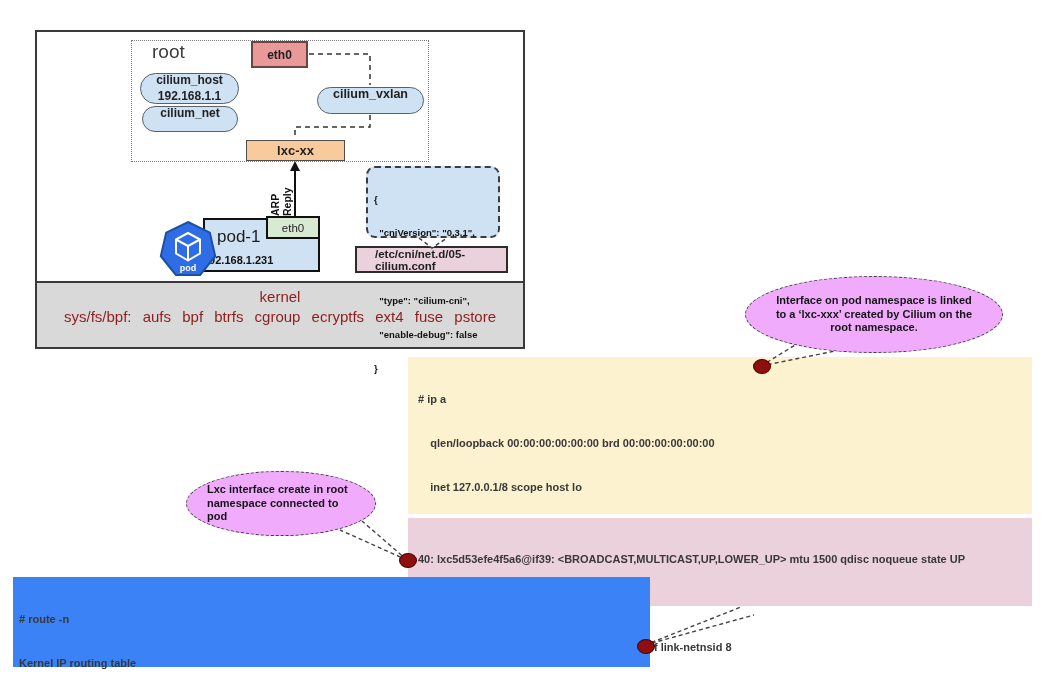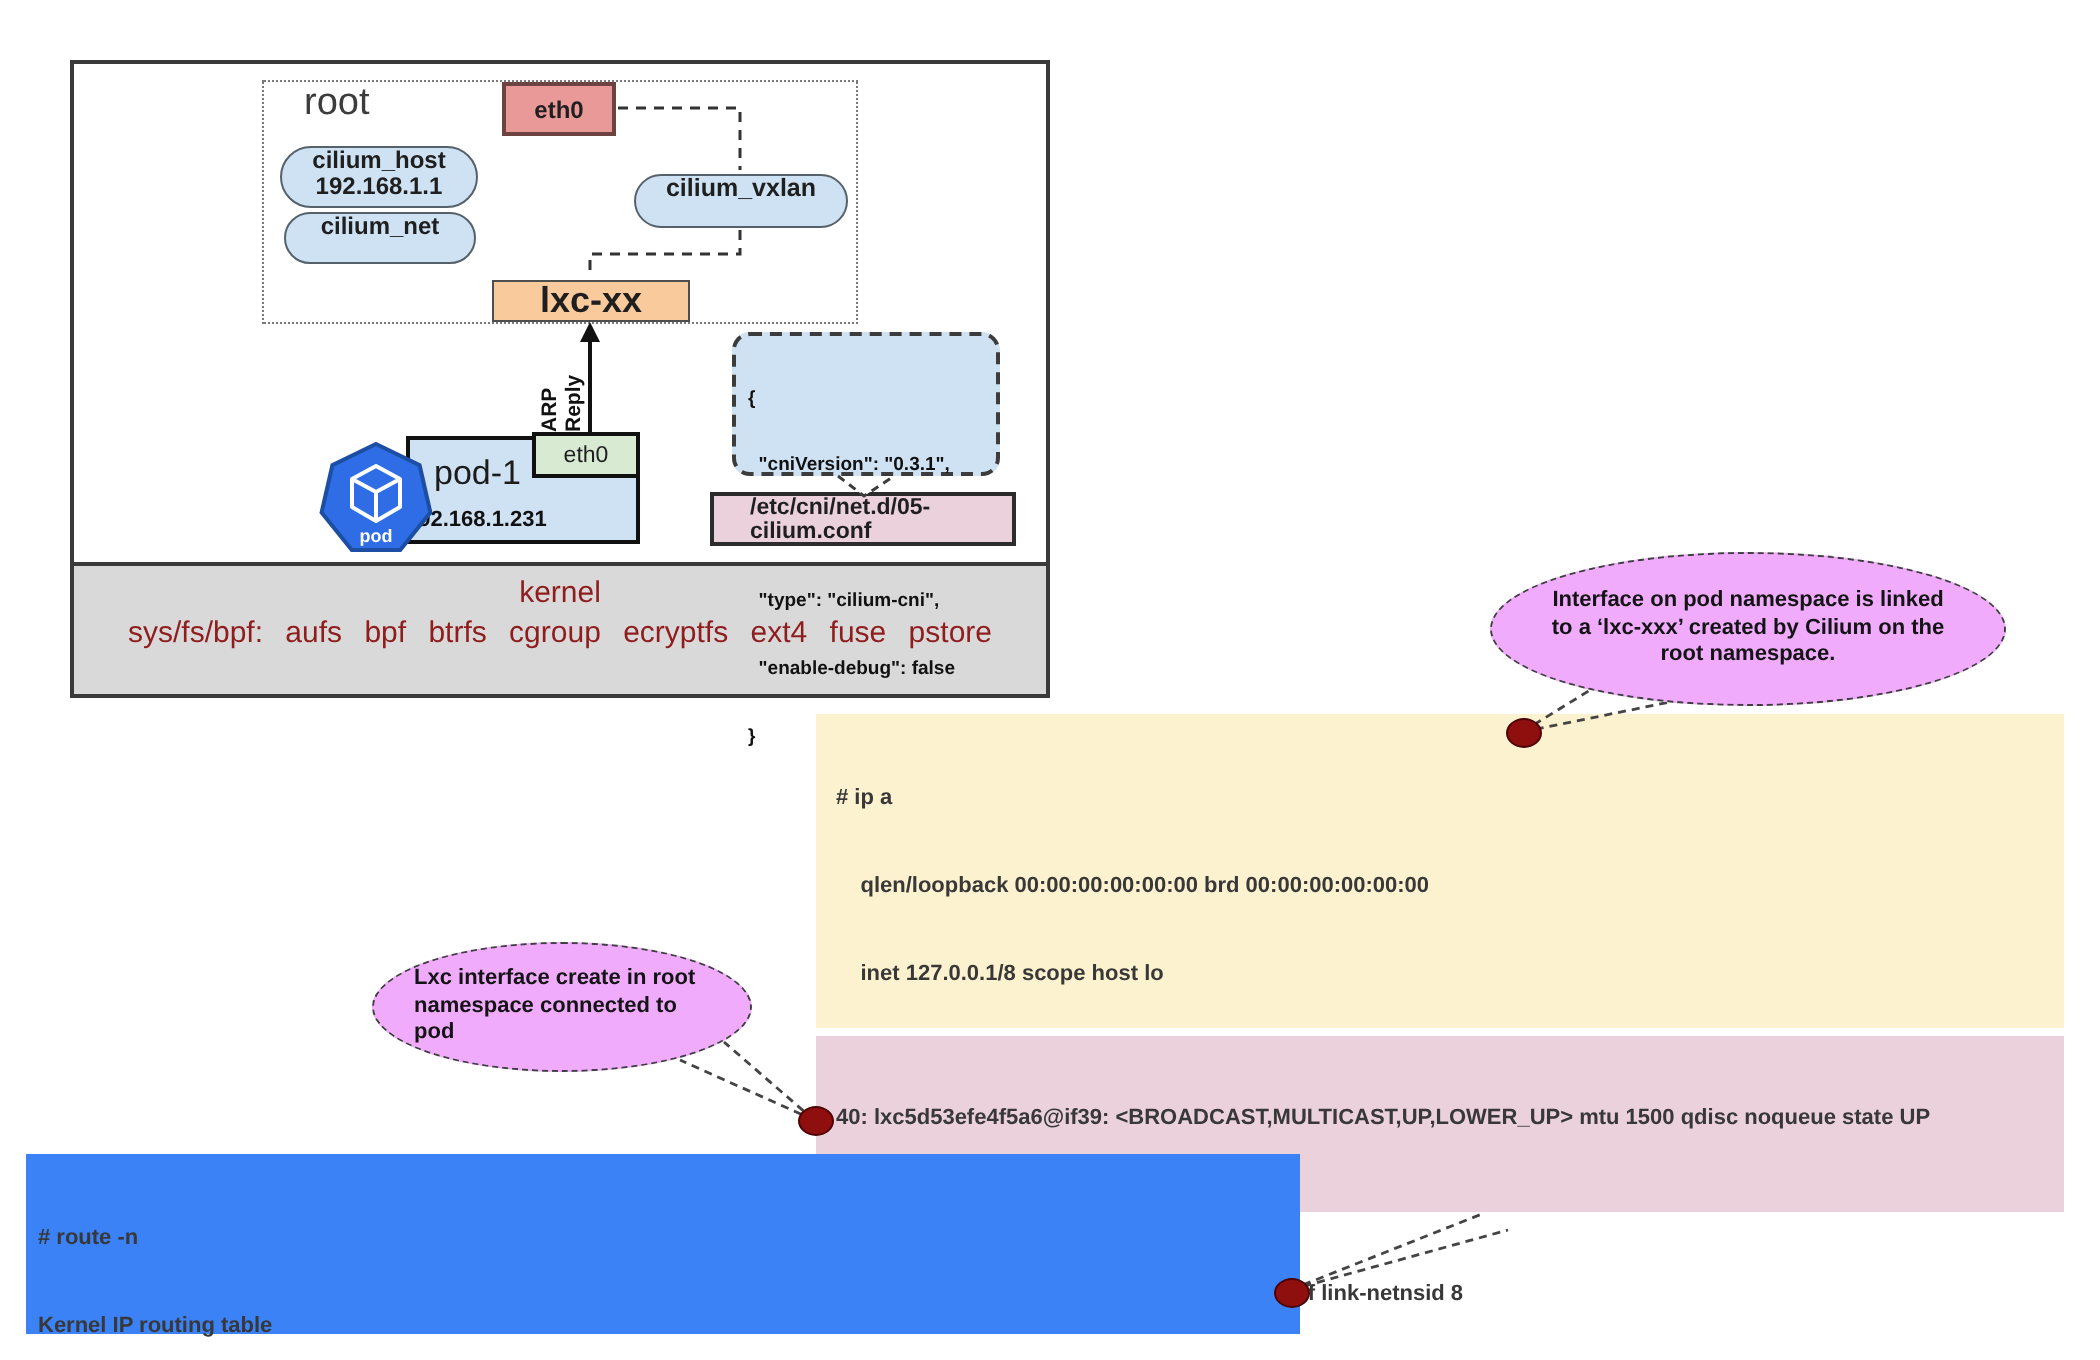--- a/index.html
+++ b/index.html
@@ -13,25 +13,25 @@
                 color:#8f1d1d; text-align:center; }
   .kernel-title { font-size:15px; padding-top:5px; }
   .kernel-fs { font-size:15px; word-spacing:7px; padding-top:3px; }
 
   .root-ns { left:131px; top:40px; width:296px; height:120px; border:1px dotted #7a7a7a; }
   .root-label { left:152px; top:41px; font-size:19px; color:#3c3c3c; }
 
   .nodebox { display:flex; align-items:center; justify-content:center; font-weight:bold; color:#1f1f1f; box-sizing:border-box; }
   .eth0-root { left:251px; top:41px; width:57px; height:27px; background:#ea9999; border:2px solid #6d4341; font-size:12px; }
   .pill { background:#cfe2f3; border:1.5px solid #55616b; border-radius:999px; display:flex; flex-direction:column;
-          align-items:center; justify-content:flex-start; font-weight:bold; font-size:12px; color:#1f1f1f; line-height:13px; box-sizing:border-box; }
+          align-items:center; justify-content:space-between; font-weight:bold; font-size:12px; color:#1f1f1f; line-height:13px; box-sizing:border-box; }
   .cilium-host { left:140px; top:73px; width:99px; height:31px; }
   .cilium-net { left:142px; top:106px; width:96px; height:26px; }
   .cilium-vxlan { left:317px; top:87px; width:107px; height:27px; font-size:12.5px; }
-  .lxc { left:246px; top:140px; width:99px; height:21px; background:#f9cb9c; border:1.5px solid #4e4e4e; font-size:18px; }
+  .lxc { left:246px; top:140px; width:99px; height:21px; background:#f9cb9c; border:1.5px solid #4e4e4e; font-size:13px; }
 
   .arp-label { left:269px; top:164px; height:52px; writing-mode:vertical-rl; transform:rotate(180deg);
                font-weight:bold; font-size:10.5px; color:#111; }
 
   .pod-box { left:203px; top:218px; width:117px; height:54px; background:#cfe2f3; border:2px solid #111; box-sizing:border-box; }
   .pod-eth0 { left:266px; top:216px; width:54px; height:23px; background:#d9ead3; border:2px solid #111; font-size:11.5px; font-weight:normal; }
   .pod-name { left:217px; top:227px; font-size:17px; color:#1c1c1c; }
   .pod-ip { left:203px; top:254px; width:117px; text-align:left; font-weight:bold; font-size:11px; color:#111; }
   .pod-icon { left:159px; top:220px; }
 

